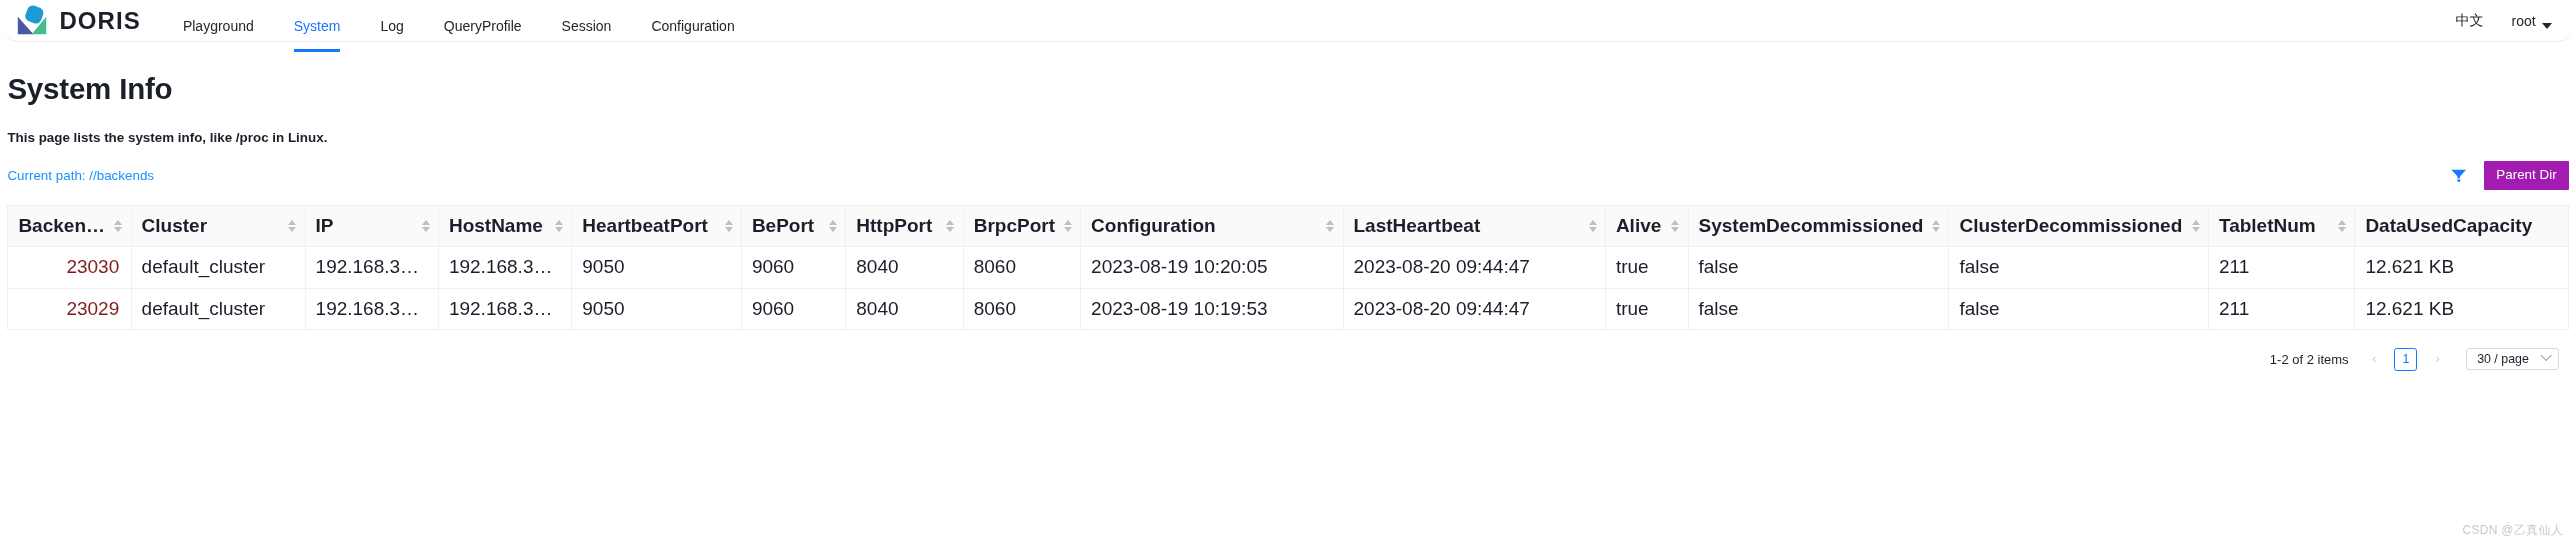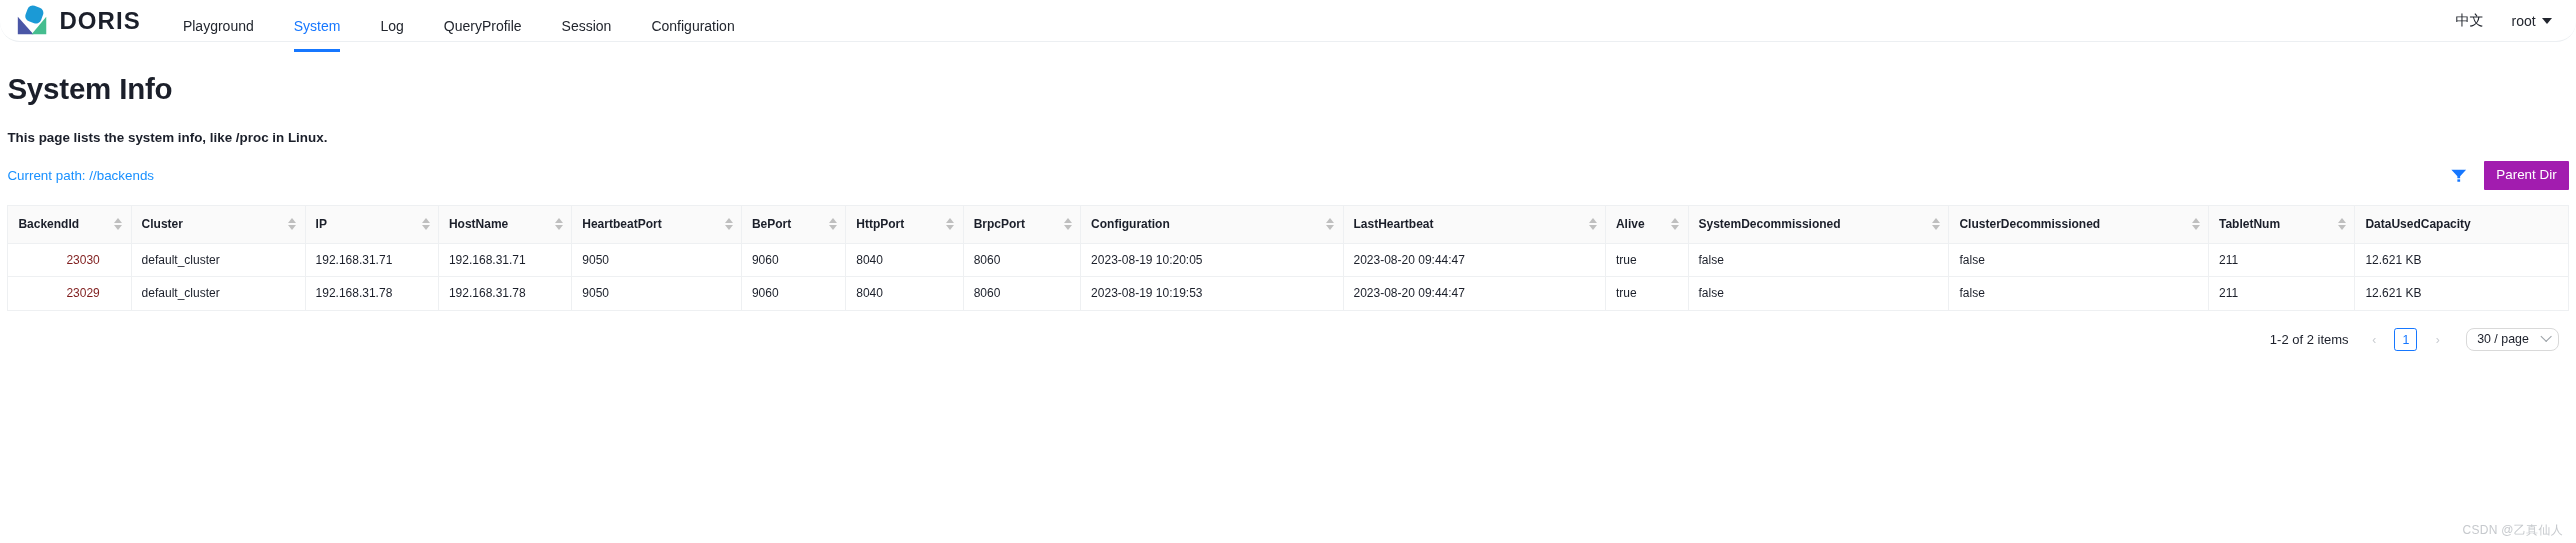--- a/index.html
+++ b/index.html
@@ -48,21 +48,21 @@
   .nav-item.active { color: #1677ff; }
   .nav-item.active::after {
     content: "";
     position: absolute;
     left: 20px; right: 20px; bottom: 0;
     height: 2.8px;
     background: #1677ff;
   }
   .header-right { margin-left: auto; display: flex; align-items: center; gap: 28px; }
   .lang-switch { font-size: 14px; color: #22262e; cursor: pointer; }
-  .user-menu { display: flex; align-items: center; gap: 6.4px; font-size: 14px; color: #22262e; cursor: pointer; }
+  .user-menu { display: flex; align-items: flex-end; gap: 6.4px; font-size: 14px; color: #22262e; cursor: pointer; }
   .caret-down {
     width: 0; height: 0;
     border-left: 5.5px solid transparent;
     border-right: 5.5px solid transparent;
     border-top: 6.4px solid #22262e;
     display: inline-block;
   }
 
   
   .content { padding: 0 7.4px; }
@@ -104,21 +104,21 @@
     font-family: "Liberation Sans", sans-serif;
     line-height: 1.25;
   }
 
   
   .table-wrap { margin-top: 18.4px; width: 100%; overflow: hidden; }
   table.data-table {
     border-collapse: collapse;
     width: 100%;
     table-layout: fixed;
-    font-size: 12px;
+    font-size: 19px;
   }
   table.data-table th, table.data-table td {
     border: 0.9px solid #eef0f2;
     text-align: left;
     padding: 9.2px 10px;
     color: #1b1f2a;
     white-space: nowrap;
     overflow: hidden;
     text-overflow: ellipsis;
     vertical-align: middle;
@@ -176,21 +176,21 @@
     border: 0.9px solid #1677ff;
     border-radius: 2.8px;
     display: flex; align-items: center; justify-content: center;
     color: #1677ff;
     cursor: pointer;
     font-size: 12.4px;
   }
   .pg-size {
     display: flex; align-items: center; gap: 13px;
     border: 0.9px solid #d9d9d9;
-    border-radius: 8px;
+    border-radius: 3px;
     padding: 2.8px 8.3px 3.7px 10px;
     margin-left: 8.3px;
     cursor: pointer;
     color: #1b1f2a;
     font-size: 12.4px;
   }
   .chev {
     width: 8.3px; height: 8.3px;
     border-right: 1.5px solid #9aa0a6;
     border-bottom: 1.5px solid #9aa0a6;

